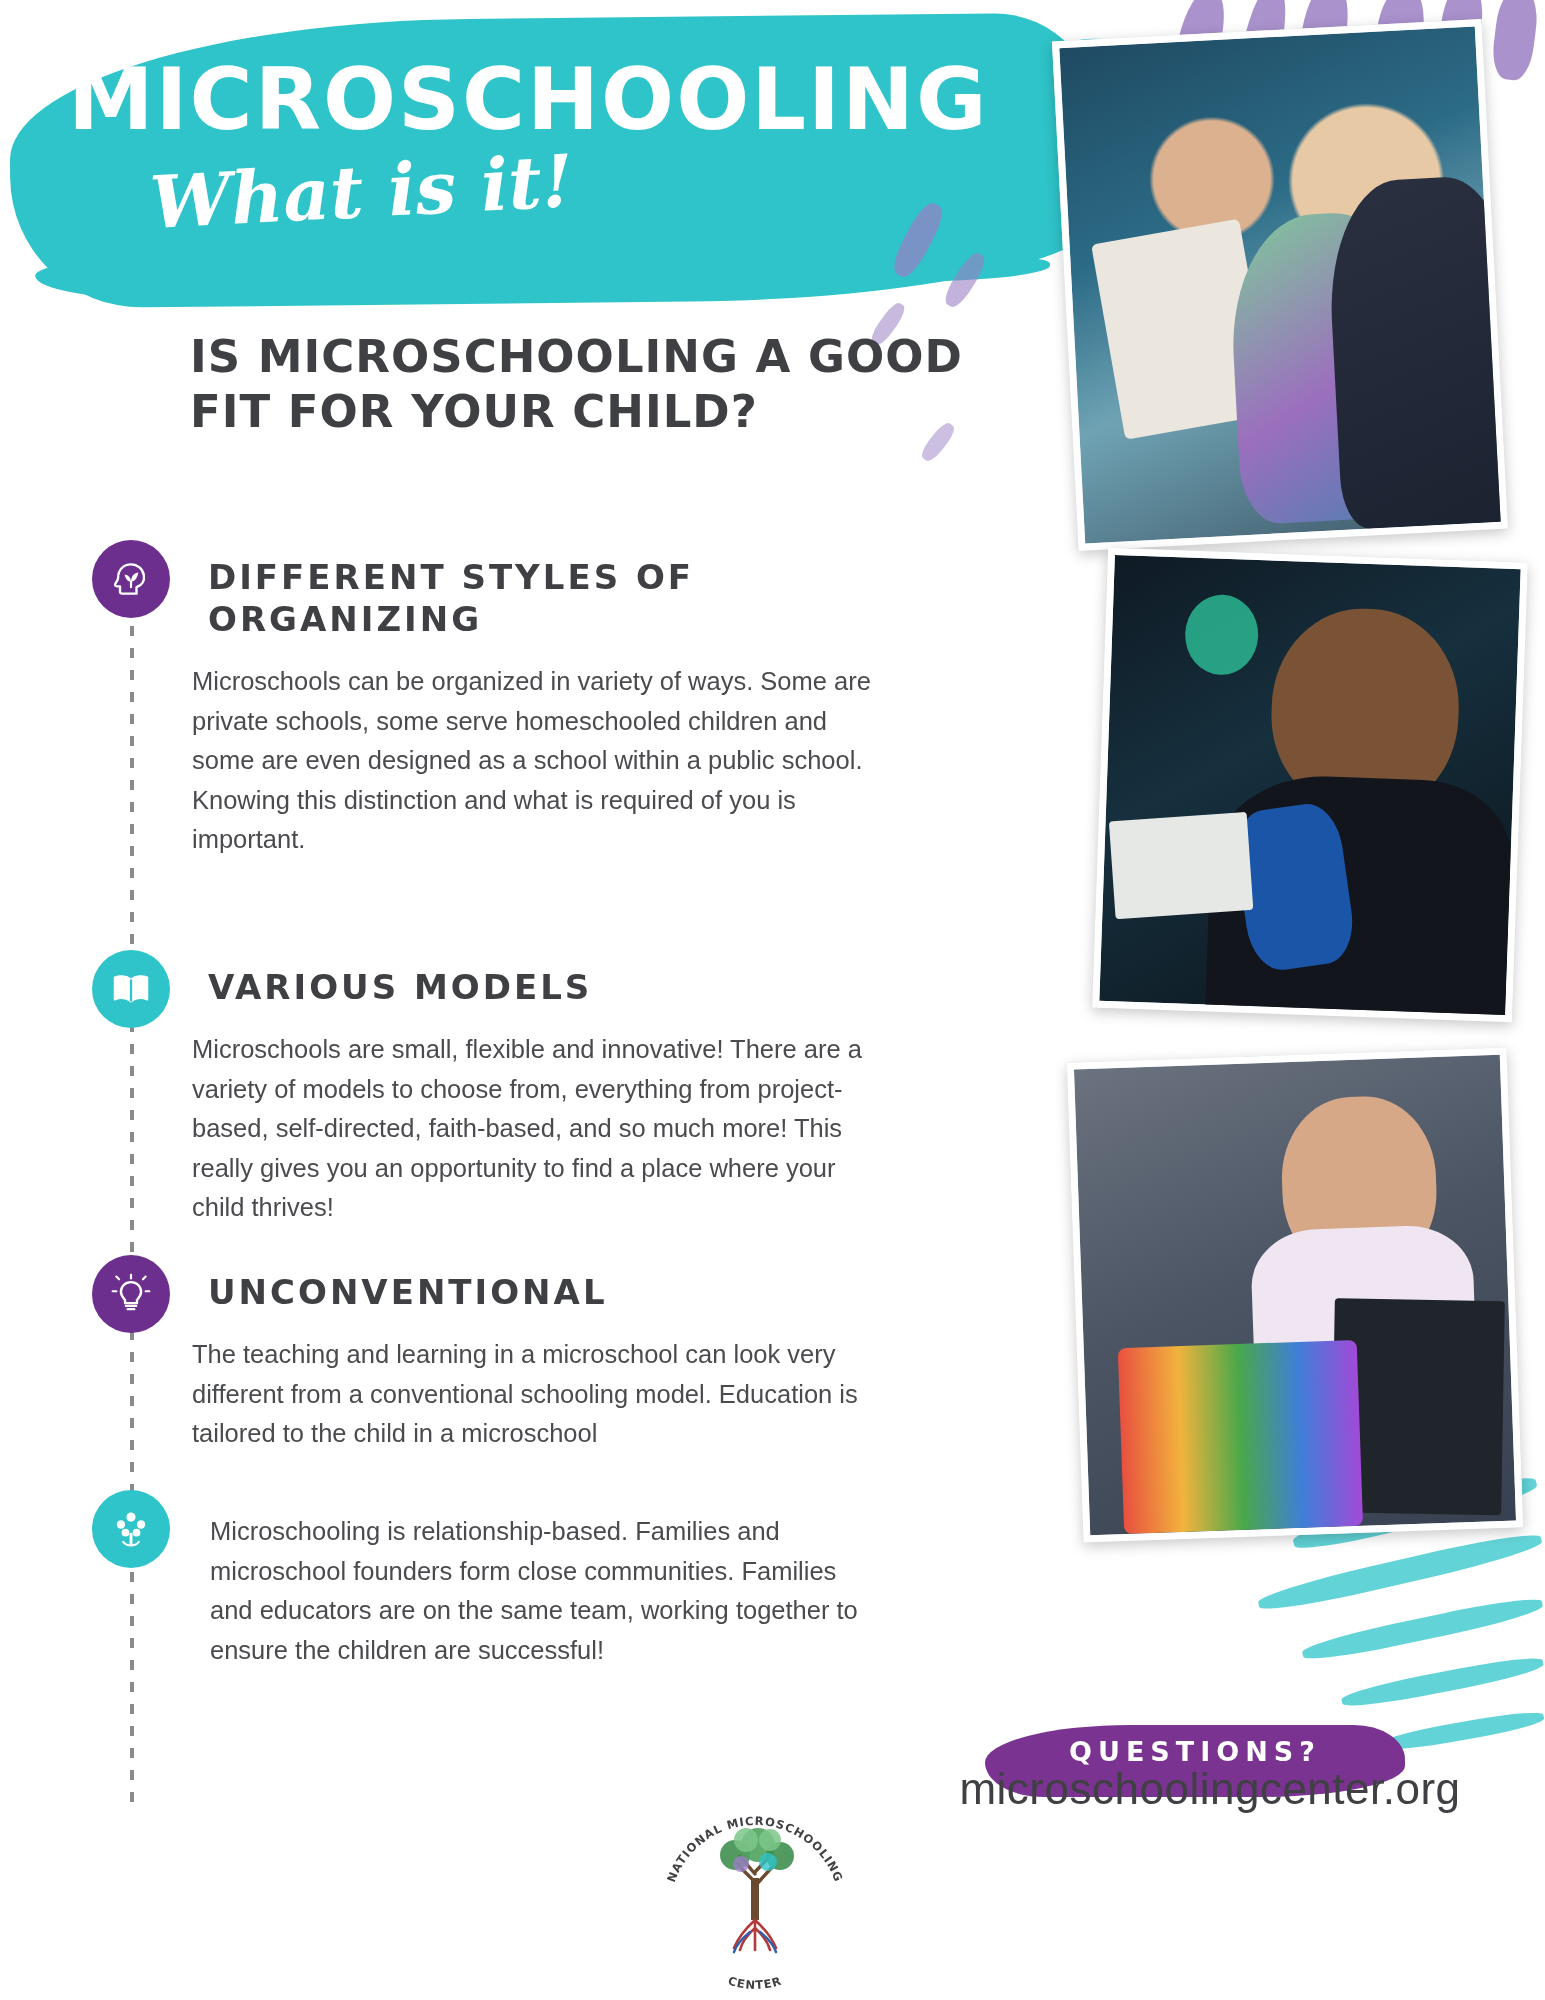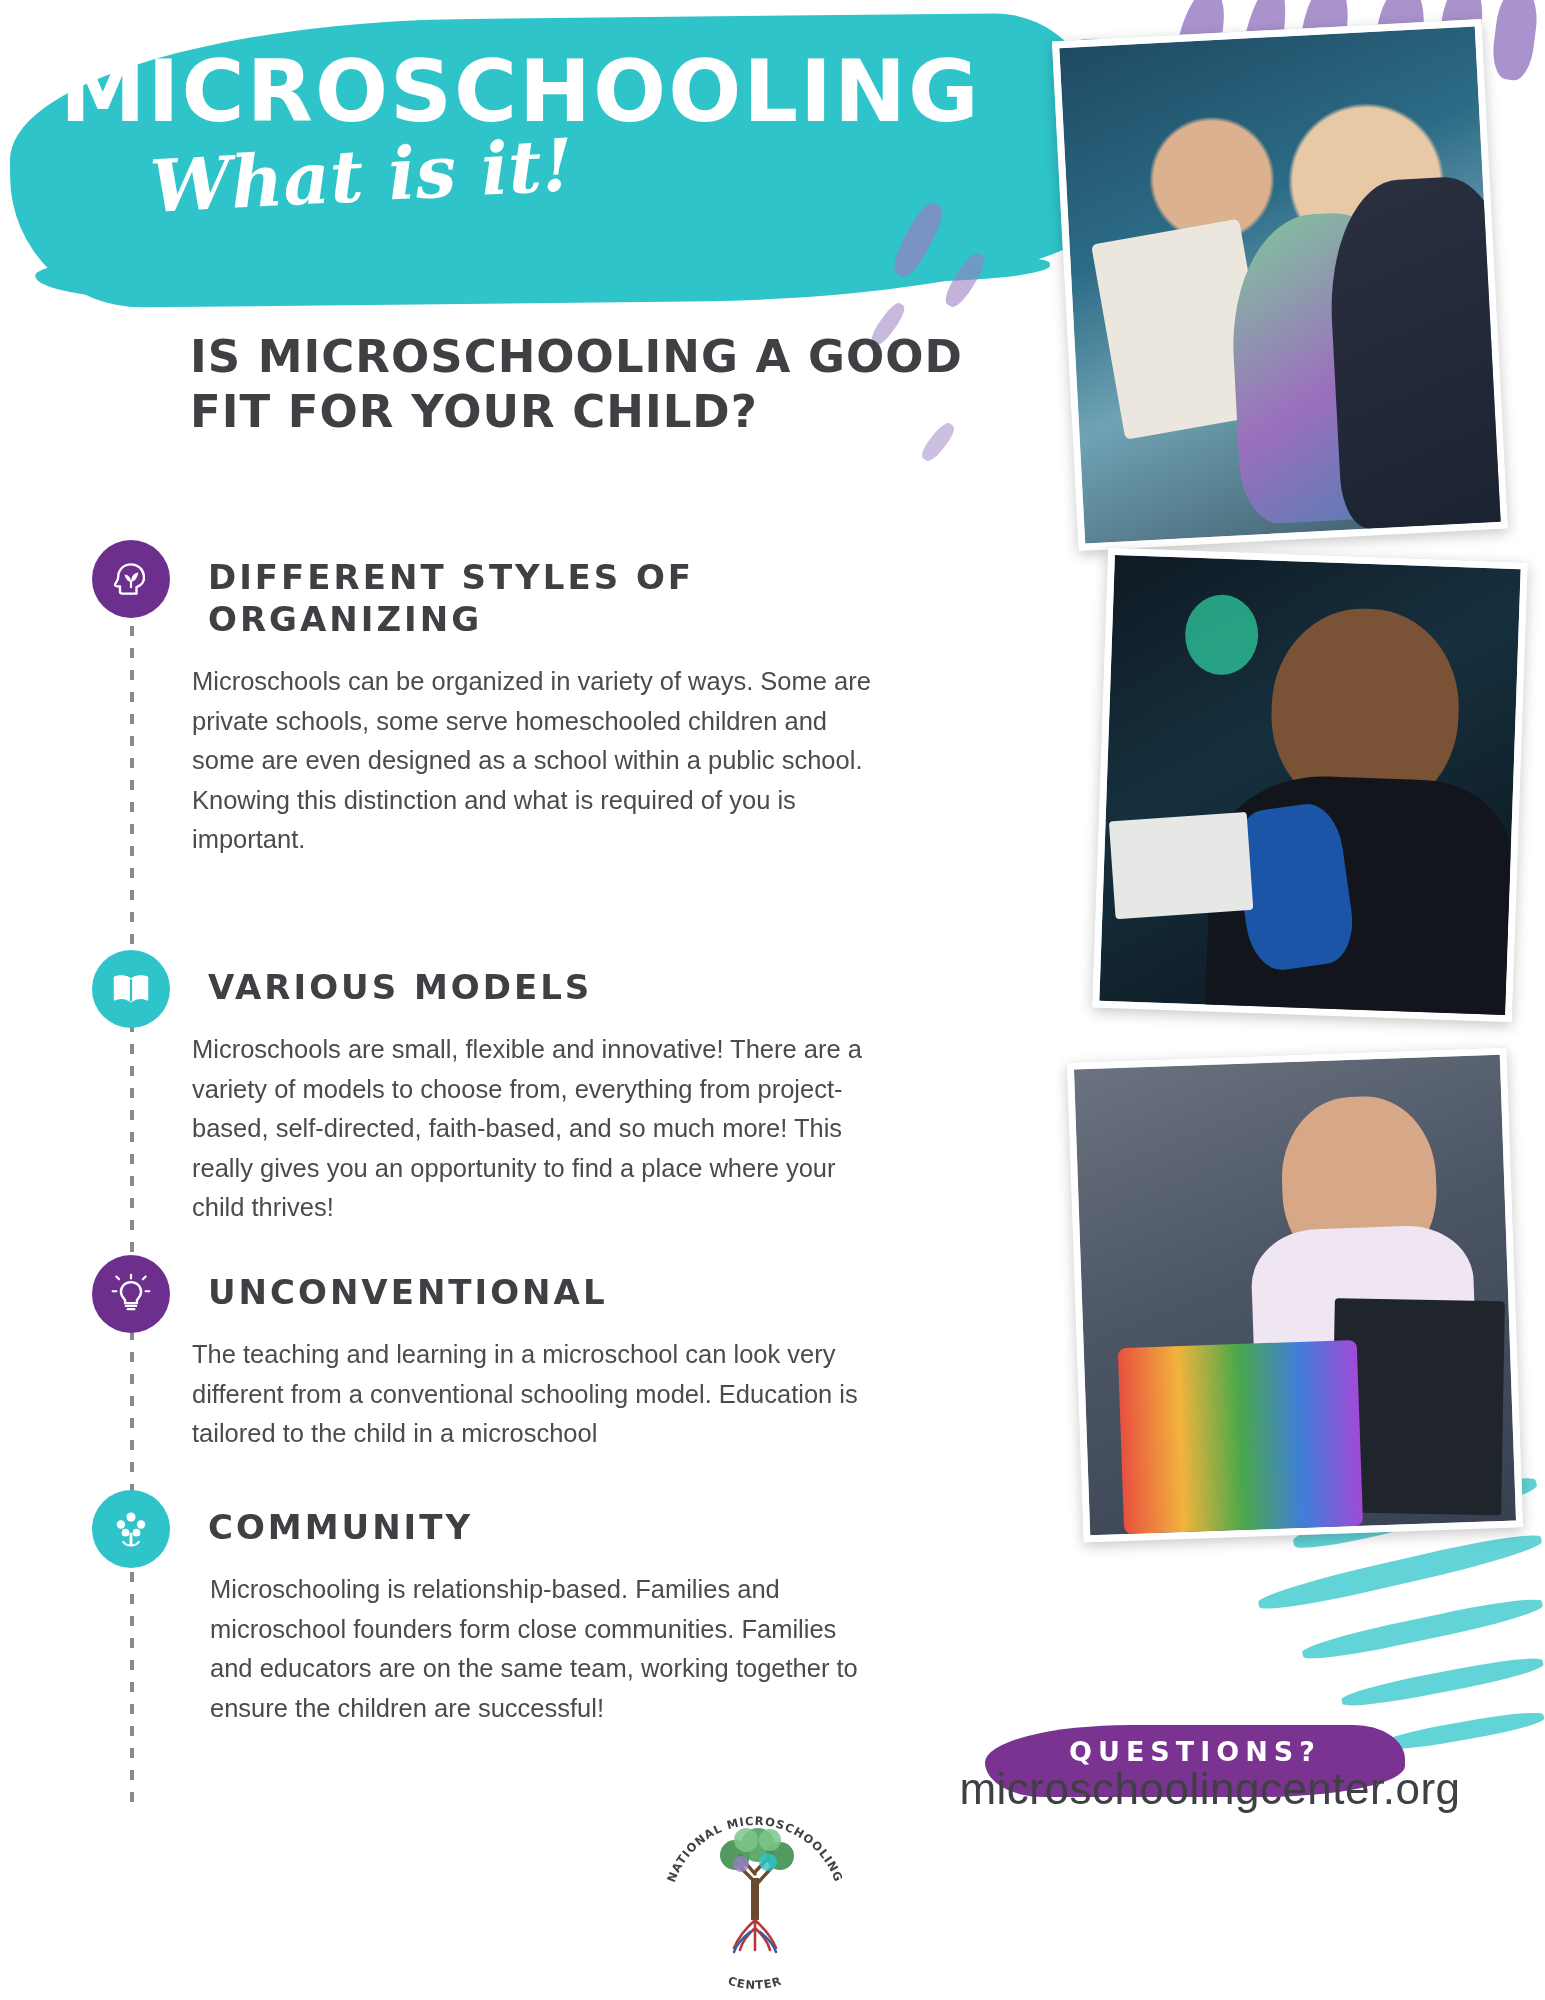--- a/index.html
+++ b/index.html
@@ -87,21 +87,21 @@
     width: 1000px;
     z-index: 5;
   }
   .title-main {
     font-family: "DejaVu Sans", sans-serif;
     font-weight: 700;
     font-size: 86px;
     letter-spacing: 2px;
     color: #ffffff;
     line-height: 1;
-    margin: 0;
+    margin: 8px;
     white-space: nowrap;
   }
   .title-script {
     font-family: "DejaVu Serif", serif;
     font-style: italic;
     font-weight: 700;
     font-size: 72px;
     color: #ffffff;
     margin: 6px 0 0 90px;
     line-height: 1;
@@ -359,21 +359,20 @@
     <svg width="44" height="44" viewBox="0 0 48 48" aria-hidden="true">
       <circle cx="24" cy="11" r="5" fill="#ffffff"></circle>
       <circle cx="13" cy="19" r="4.6" fill="#ffffff"></circle>
       <circle cx="35" cy="19" r="4.6" fill="#ffffff"></circle>
       <circle cx="18" cy="28" r="4.2" fill="#ffffff"></circle>
       <circle cx="30" cy="28" r="4.2" fill="#ffffff"></circle>
       <rect x="22.4" y="28" width="3.2" height="14" rx="1.4" fill="#ffffff"></rect>
       <path d="M24 42 C20 42 17 40 15.5 38 M24 42 C28 42 31 40 32.5 38" stroke="#ffffff" stroke-width="2.2" fill="none" stroke-linecap="round"></path>
     </svg>
   </div>
-  <h3>COMMUNITY</h3>
   <p class="indented">Microschooling is relationship-based. Families and microschool founders form close communities. Families and educators are on the same team, working together to ensure the children are successful!</p>
 </div>
 
 <div class="photo" id="photo-1">
   <div class="ph-inner">
     <div class="blob-c"></div>
     <div class="blob-a"></div>
     <div class="blob-b"></div>
   </div>
 </div>

